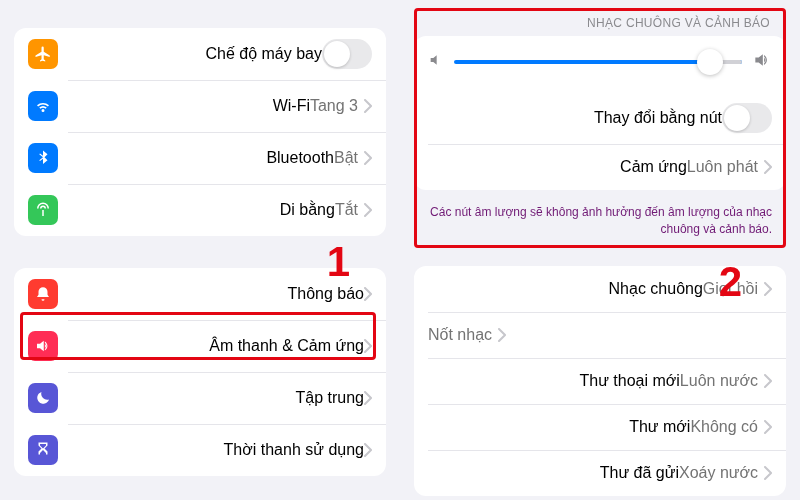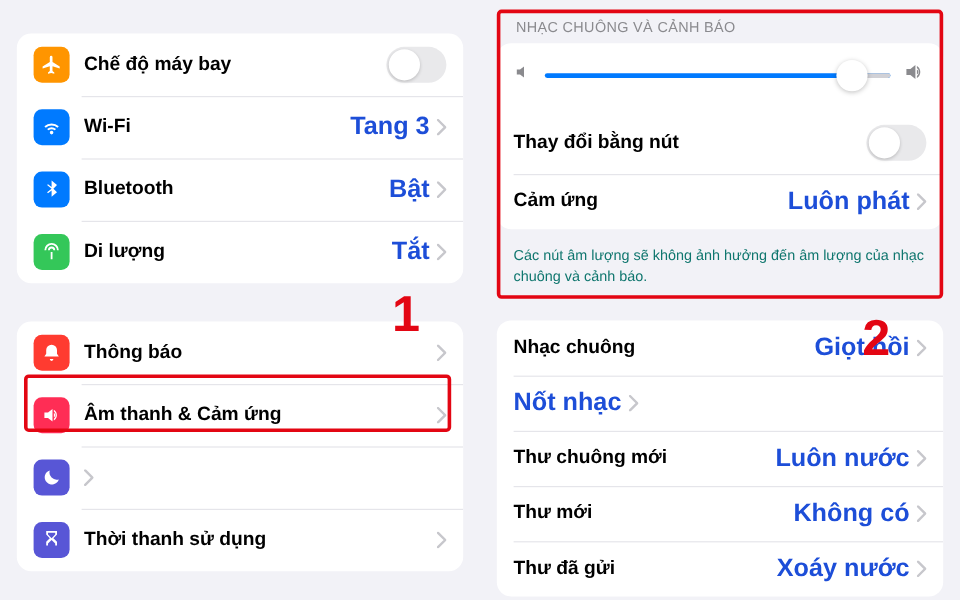--- a/index.html
+++ b/index.html
@@ -8,27 +8,27 @@
     background: #f2f2f7;
     width: 800px;
     height: 500px;
     display: flex;
     overflow: hidden;
   }
   .panel {
     width: 50%;
     padding: 8px 14px;
     position: relative;
+    text-align: right;
   }
   .group {
     background: #fff;
     border-radius: 12px;
     margin-bottom: 32px;
     overflow: hidden;
-    font-weight: bold;
   }
   .row {
     display: flex;
     align-items: center;
     padding: 11px 14px;
     position: relative;
     min-height: 46px;
   }
   .row + .row::before {
     content: "";
@@ -50,22 +50,22 @@
     justify-content: center;
     flex-shrink: 0;
   }
   .icon svg { width: 18px; height: 18px; }
   .label {
     flex: 1;
     font-size: 16px;
     color: #000;
   }
   .value {
-    font-size: 21px;
-    color: #1d4ed8;
+    font-size: 16px;
+    color: #737373;
     margin-right: 6px;
   }
   .chev {
     width: 8px;
     height: 14px;
     flex-shrink: 0;
   }
   .chev svg { display: block; }
   .toggle {
     width: 50px;
@@ -87,21 +87,21 @@
     box-shadow: 0 1px 3px rgba(0,0,0,0.2);
   }
   .section-header {
     font-size: 12px;
     color: #8a8a8e;
     padding: 8px 16px 6px;
     letter-spacing: 0.3px;
   }
   .footer-note {
     font-size: 12px;
-    color: #0f766e;
+    color: #701a75;
     padding: 8px 14px 10px;
     line-height: 1.4;
   }
   .slider-row {
     display: flex;
     align-items: center;
     padding: 14px 14px 18px;
     gap: 10px;
   }
   .spk-icon { color: #8a8a8e; flex-shrink: 0; }
@@ -199,21 +199,21 @@
             <path d="M1 1l6 6-6 6" stroke="#c7c7cc" stroke-width="2" stroke-linecap="round"></path>
           </svg>
         </span>
     </div>
     <div class="row">
       <div class="icon bg-cellular">
         <svg viewBox="0 0 24 24" fill="#fff">
             <path d="M4 10a8 8 0 0 1 16 0l-2 0a6 6 0 0 0-12 0H4zm4 0a4 4 0 0 1 8 0h-2a2 2 0 0 0-4 0H8zm3 2h2v8h-2z"></path>
           </svg>
       </div>
-      <span class="label">Di lượng</span>
+      <span class="label">Di bằng</span>
       <span class="value">Tắt</span>
       <span class="chev">
           <svg viewBox="0 0 8 14" fill="none">
             <path d="M1 1l6 6-6 6" stroke="#c7c7cc" stroke-width="2" stroke-linecap="round"></path>
           </svg>
         </span>
     </div>
   </div>
 
   <div class="group" style="position:relative">
@@ -242,20 +242,21 @@
             <path d="M1 1l6 6-6 6" stroke="#c7c7cc" stroke-width="2" stroke-linecap="round"></path>
           </svg>
         </span>
     </div>
     <div class="row">
       <div class="icon bg-focus">
         <svg viewBox="0 0 24 24" fill="#fff">
             <path d="M20 14a8 8 0 0 1-10-10 8 8 0 1 0 10 10z"></path>
           </svg>
       </div>
+      <span class="label">Tập trung</span>
       <span class="chev">
           <svg viewBox="0 0 8 14" fill="none">
             <path d="M1 1l6 6-6 6" stroke="#c7c7cc" stroke-width="2" stroke-linecap="round"></path>
           </svg>
         </span>
     </div>
     <div class="row">
       <div class="icon bg-screentime">
         <svg viewBox="0 0 24 24" fill="#fff">
             <path d="M6 2h12v4l-4 4 4 4v4H6v-4l4-4-4-4V2zm2 2v2l4 4 4-4V4H8zm0 14h8v-2l-4-4-4 4v2z"></path>
@@ -322,21 +323,21 @@
     </div>
     <div class="row row-plain">
       <span class="value">Nốt nhạc</span>
       <span class="chev">
           <svg viewBox="0 0 8 14" fill="none">
             <path d="M1 1l6 6-6 6" stroke="#c7c7cc" stroke-width="2" stroke-linecap="round"></path>
           </svg>
         </span>
     </div>
     <div class="row row-plain">
-      <span class="label">Thư chuông mới</span>
+      <span class="label">Thư thoại mới</span>
       <span class="value">Luôn nước</span>
       <span class="chev">
           <svg viewBox="0 0 8 14" fill="none">
             <path d="M1 1l6 6-6 6" stroke="#c7c7cc" stroke-width="2" stroke-linecap="round"></path>
           </svg>
         </span>
     </div>
     <div class="row row-plain">
       <span class="label">Thư mới</span>
       <span class="value">Không có</span>

